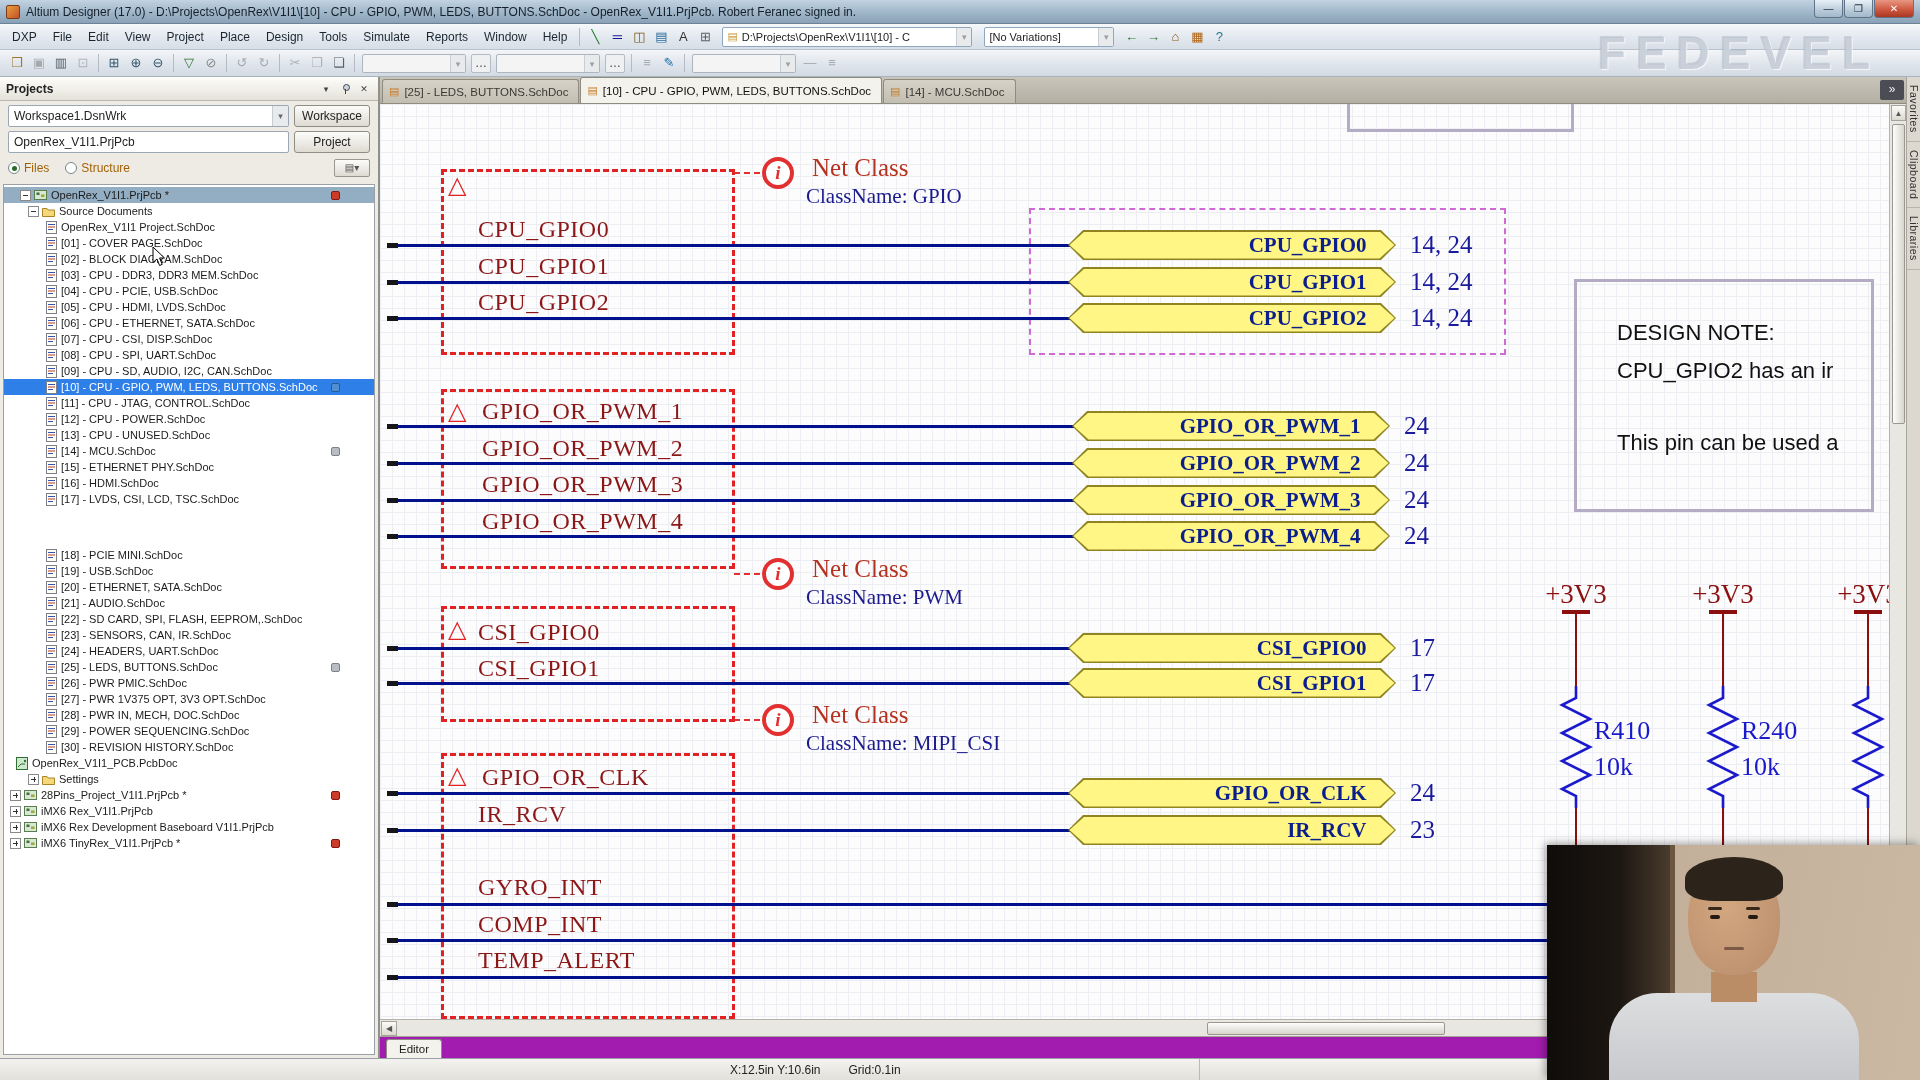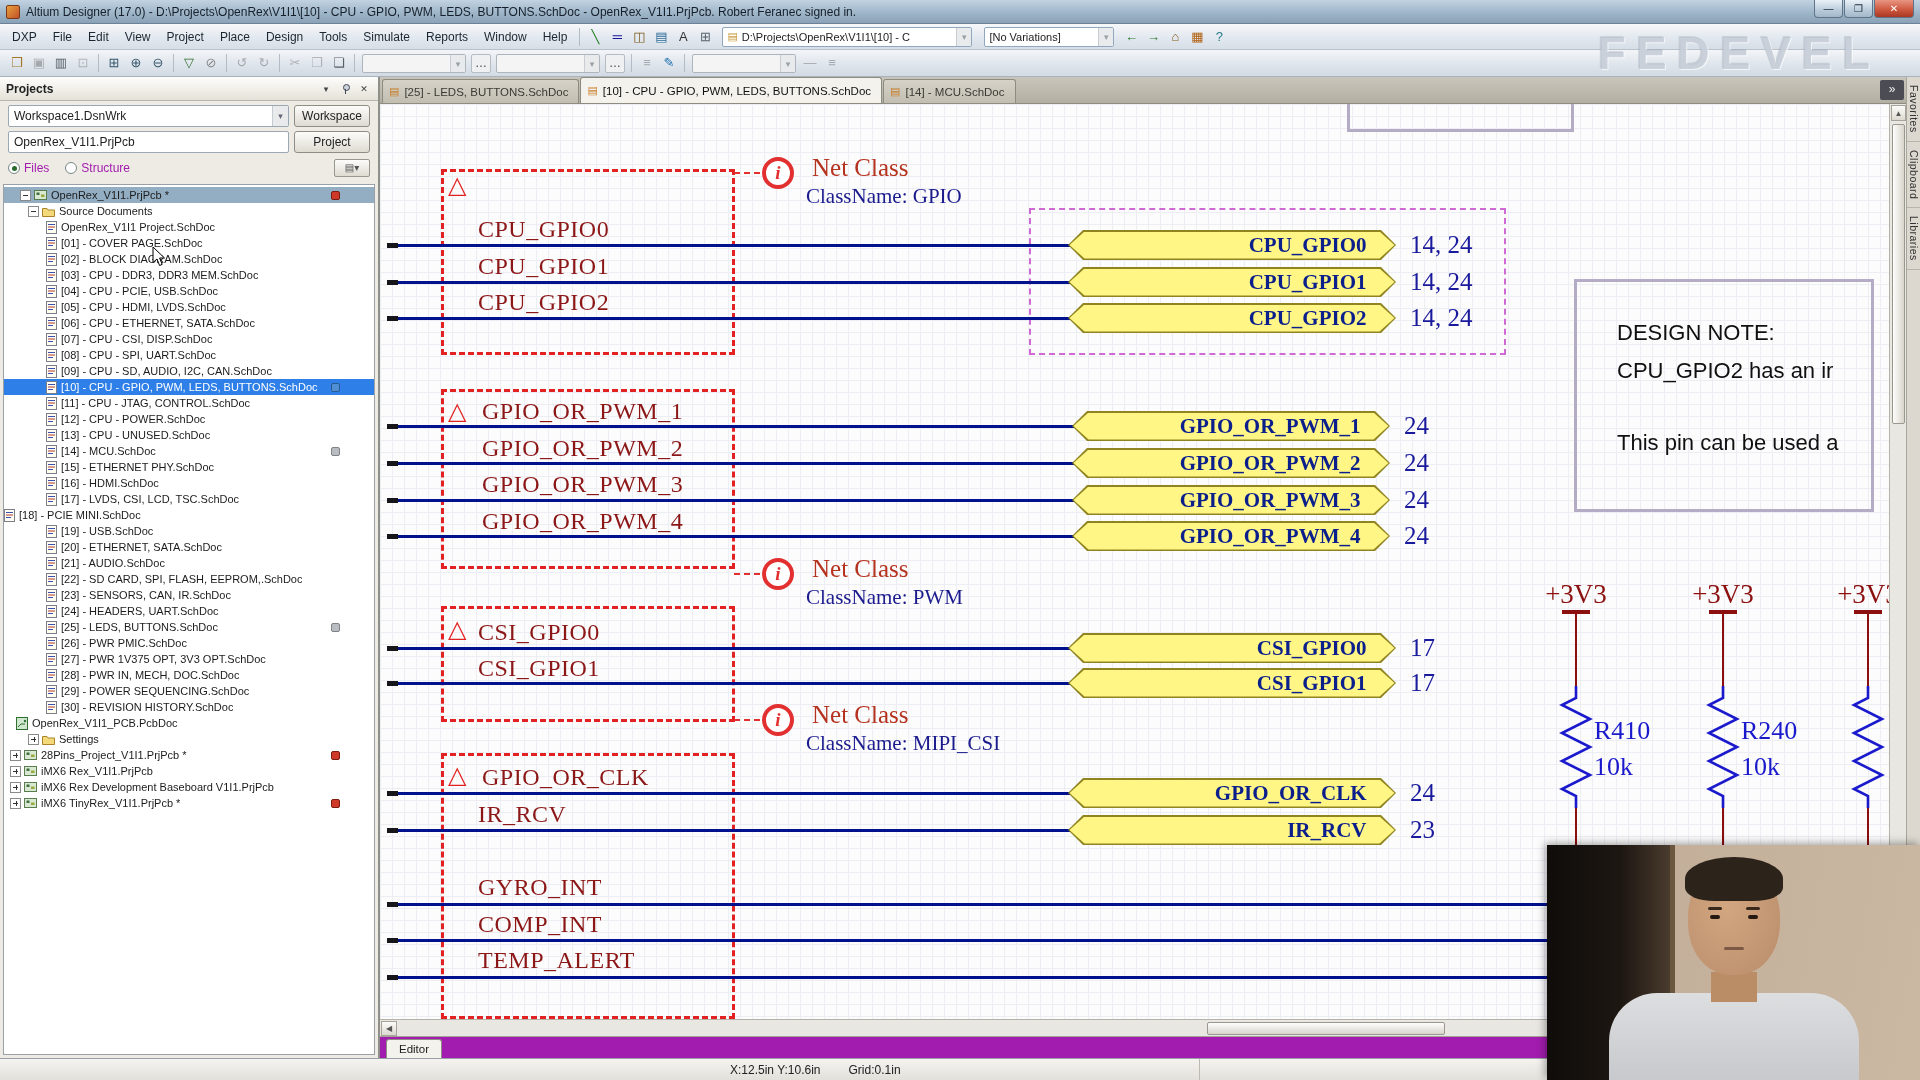--- a/index.html
+++ b/index.html
@@ -64,21 +64,21 @@
     display:flex; align-items:center; font-size:12px; color:#222; padding-left:5px; }
   .pp-combo .arrow { margin-left:auto; width:16px; height:100%; background:#e8eaec;
     border-left:1px solid #c5ccd2; text-align:center; font-size:9px; line-height:20px; color:#667; }
   .pp-btn { width:76px; height:22px; margin-left:5px; font-size:12px; color:#222; text-align:center;
     line-height:20px; background:linear-gradient(#fcfcfa,#dedbd2); border:1px solid #8e8e86; border-radius:3px; }
   .pp-radios { display:flex; align-items:center; padding:6px 8px 5px 8px; }
   .radio { width:12px; height:12px; border:1px solid #788; border-radius:50%; background:#fff;
     margin-right:4px; position:relative; }
   .radio.on::after { content:""; position:absolute; left:2.5px; top:2.5px; width:5px; height:5px;
     border-radius:50%; background:#2a6a2a; }
-  .radio-label { font-size:12px; color:#a21caf; margin-right:16px; }
+  .radio-label { font-size:12px; color:#a16207; margin-right:16px; }
   .pp-toolbtn { margin-left:auto; width:36px; height:18px; background:linear-gradient(#fcfcfa,#dedbd2);
     border:1px solid #97978f; border-radius:2px; font-size:10px; text-align:center; line-height:16px; color:#555;}
   .tree { flex:1; margin:2px 3px 3px 3px; background:#fff; border:1px solid #9aa0a8; overflow:hidden;
     padding-top:2px; }
   .trow { display:flex; align-items:center; height:16px; font-size:11px; color:#1b1b1b; white-space:nowrap; }
   .trow .exp { width:11px; height:11px; border:1px solid #8a8a8a; background:#fff; margin-right:3px;
     position:relative; flex:none; }
   .trow .exp::before { content:""; position:absolute; left:2px; top:4.5px; width:5px; height:1px; background:#333; }
   .trow .exp.plus::after { content:""; position:absolute; left:4.5px; top:2px; width:1px; height:5px; background:#333; }
   .trow .ticon { margin-right:4px; flex:none; display:inline-flex; }
@@ -546,21 +546,21 @@
             <span class="ticon">
               <svg width="11" height="13" viewBox="0 0 11 13">
                 <rect x="0.5" y="0.5" width="10" height="12" fill="#fffdf2" stroke="#7a7f8a"></rect>
                 <line x1="2" y1="3.5" x2="9" y2="3.5" stroke="#3a4fae"></line>
                 <line x1="2" y1="6" x2="9" y2="6" stroke="#b03a2a"></line>
                 <line x1="2" y1="8.5" x2="7" y2="8.5" stroke="#3a4fae"></line>
               </svg>
             </span>
             <span class="tlabel">[17] - LVDS, CSI, LCD, TSC.SchDoc</span>
           </div>
-          <div class="trow" style="">
+          <div class="trow" style="padding-left: 42px; margin-top: 40px;">
             <span class="ticon">
               <svg width="11" height="13" viewBox="0 0 11 13">
                 <rect x="0.5" y="0.5" width="10" height="12" fill="#fffdf2" stroke="#7a7f8a"></rect>
                 <line x1="2" y1="3.5" x2="9" y2="3.5" stroke="#3a4fae"></line>
                 <line x1="2" y1="6" x2="9" y2="6" stroke="#b03a2a"></line>
                 <line x1="2" y1="8.5" x2="7" y2="8.5" stroke="#3a4fae"></line>
               </svg>
             </span>
             <span class="tlabel">[18] - PCIE MINI.SchDoc</span>
           </div>

